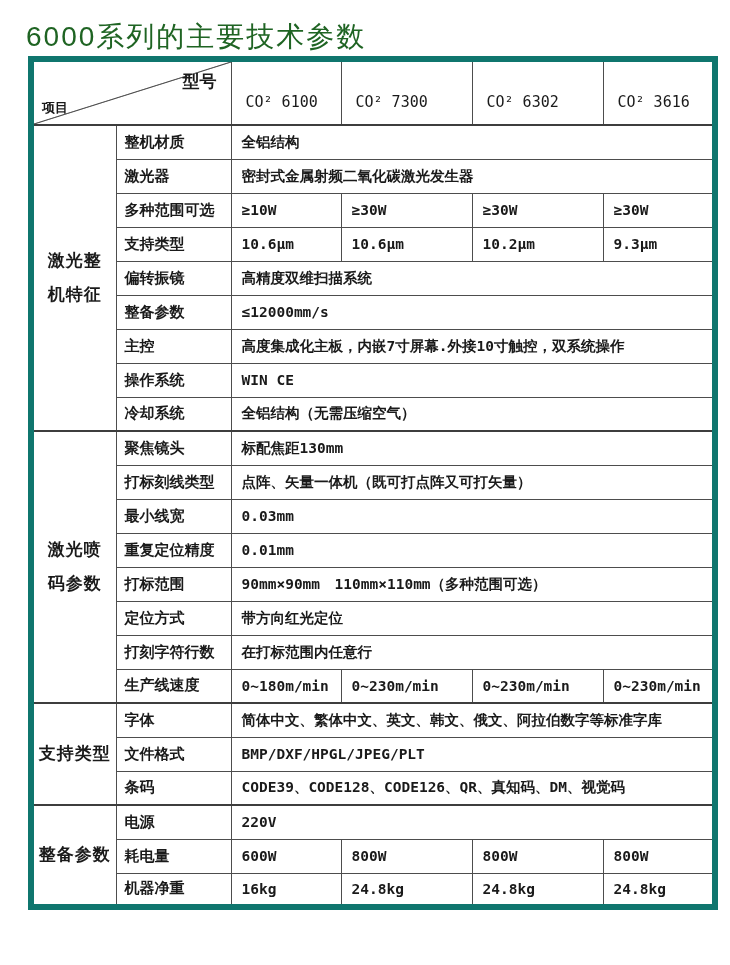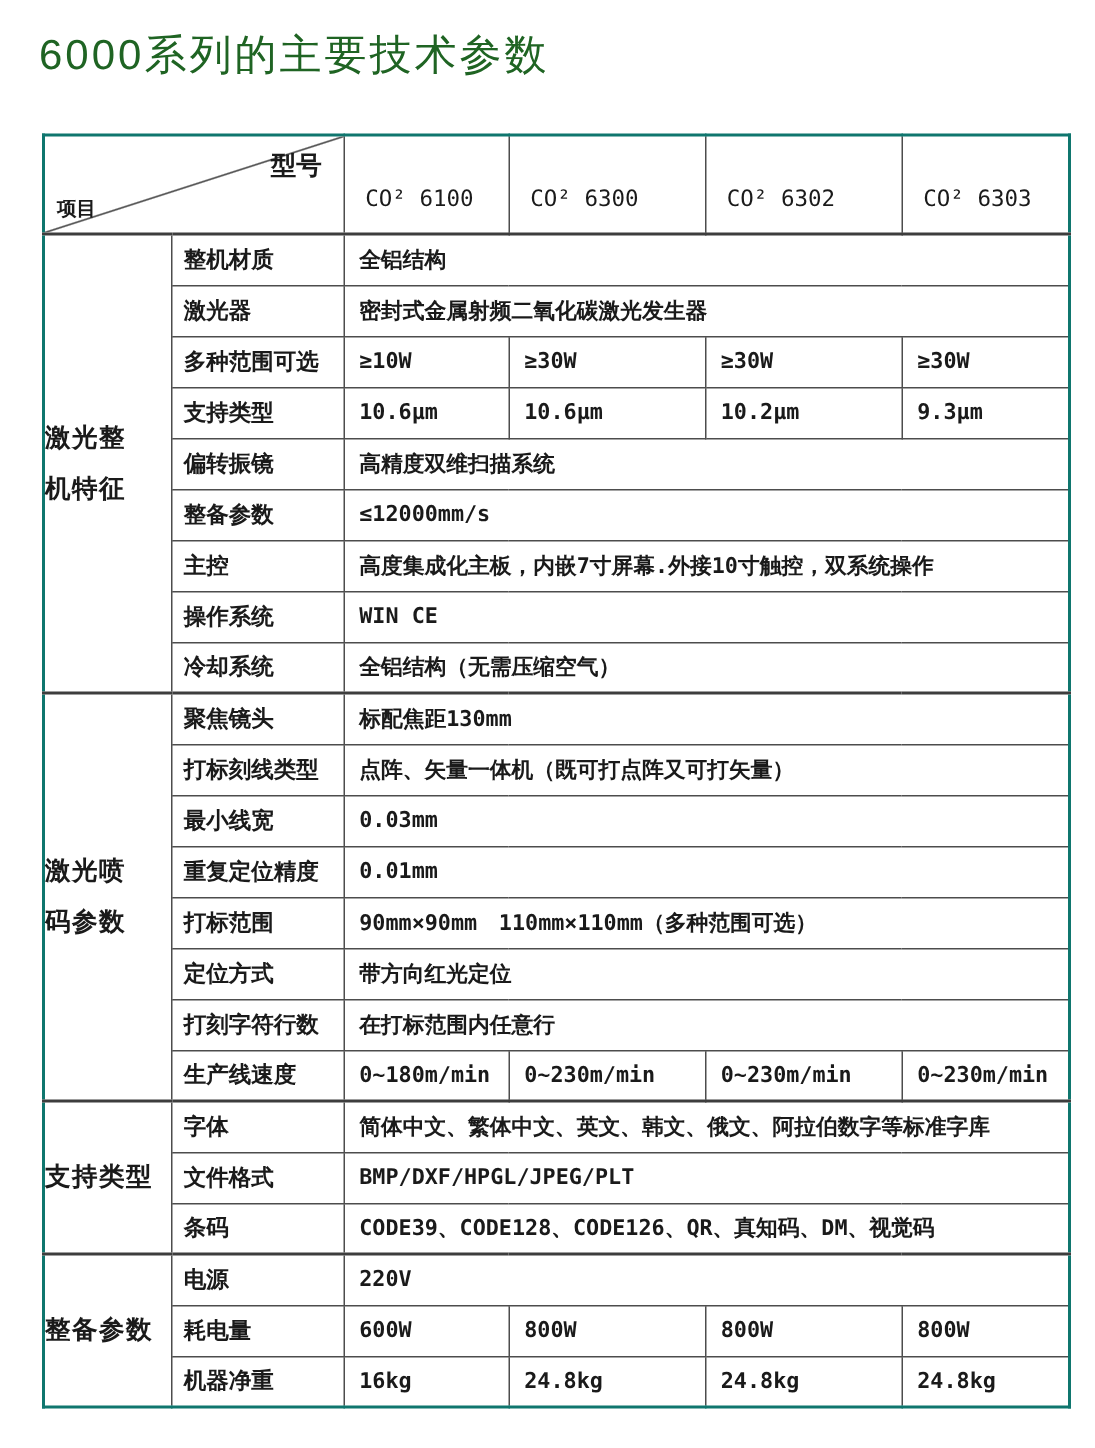--- a/index.html
+++ b/index.html
@@ -8,23 +8,23 @@
     width:730px; height:965px; position:relative;
     font-family:"Liberation Sans", sans-serif;
     color:#1a1a1a;
   }
   .page-title {
     position:absolute; left:26px; top:18px;
     font-size:28px; font-weight:400; color:#1f6423;
     letter-spacing:2px; white-space:nowrap;
   }
   table.spec-table {
-    position:absolute; left:28px; top:89px; width:684px;
+    position:absolute; left:28px; top:56px; width:684px;
     border-collapse:collapse; table-layout:fixed;
-    border:2px solid #0f766e;
+    border:6px solid #0f766e;
   }
   .spec-table td { border:1px solid #4d4d4d; vertical-align:middle; }
   tr.group-start td { border-top:2px solid #3d3d3d;margin-left:15px; }
 
   
   .corner-cell { position:relative; height:66px; padding:0; }
   .diag {
     position:absolute; inset:0;
     background:linear-gradient(to bottom right,
       transparent calc(50% - 1px), #5a5a5a calc(50% - 0.2px),
@@ -39,21 +39,21 @@
     font-size:13px; font-weight:bold;
   }
   .model-cell {
     vertical-align:top; padding:17px 4px 0 14px;
     font-family:"DejaVu Sans Mono","Liberation Sans",monospace,sans-serif;
     font-size:15px; font-weight:normal; white-space:nowrap;
   }
 
   
   .group-cell {
-    text-align:left; font-size:17px; font-weight:bold;
+    text-align:center; font-size:17px; font-weight:bold;
     white-space:pre-line; line-height:34px; letter-spacing:1px;
   }
   .item-cell {
     height:34px; padding:0 4px 0 8px;
     font-size:15px; font-weight:bold; white-space:nowrap;
   }
   .value-cell {
     height:34px; padding:0 4px 0 10px;
     font-family:"DejaVu Sans Mono","Liberation Sans",monospace,sans-serif;
     font-size:14.5px; font-weight:bold; white-space:nowrap;
@@ -74,23 +74,23 @@
     <col style="width:112px">
   </colgroup>
   <thead>
     <tr>
       <td class="corner-cell" colspan="2">
         <div class="diag"></div>
         <span class="corner-model">型号</span>
         <span class="corner-item">项目</span>
       </td>
       <td class="model-cell">CO² 6100</td>
-      <td class="model-cell">CO² 6300</td>
+      <td class="model-cell">CO² 7300</td>
       <td class="model-cell">CO² 6302</td>
-      <td class="model-cell">CO² 6303</td>
+      <td class="model-cell">CO² 3616</td>
     </tr>
   </thead>
   <tbody>
       <tr class="group-start">
         <td class="group-cell" rowspan="9">激光整
 机特征</td>
         <td class="item-cell">整机材质</td>
         <td class="value-cell" colspan="4">全铝结构</td>
       </tr>
       <tr>

